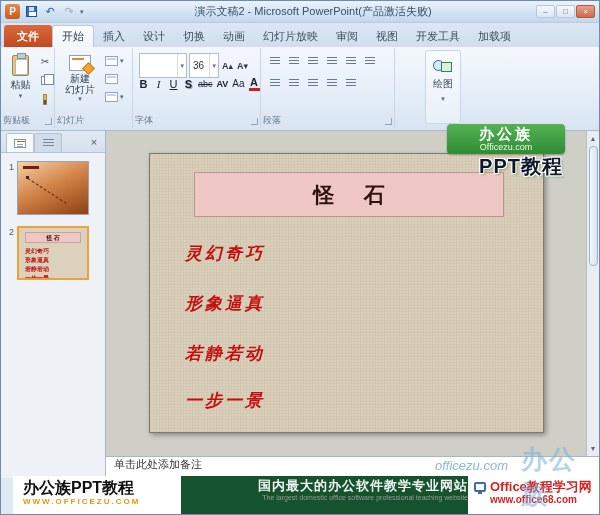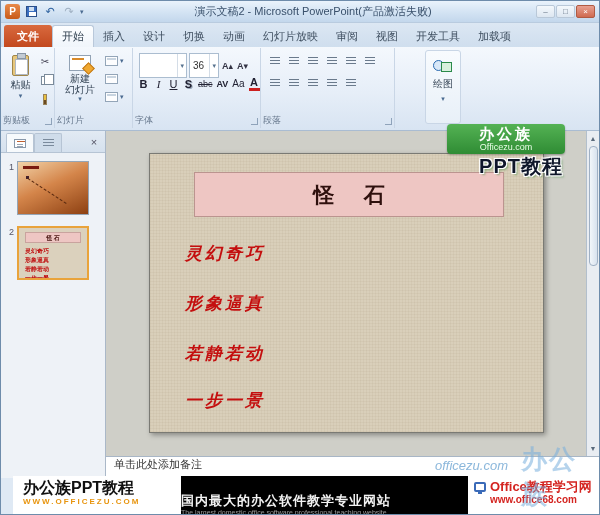--- a/index.html
+++ b/index.html
@@ -133,21 +133,21 @@
 .sarr{font-size:7px;color:#5a6a7c;height:12px;display:flex;align-items:center}
 .sthumb{width:9px;height:120px;background:linear-gradient(90deg,#f2f6fa,#d8e2ee);border:1px solid #9fb0c4;border-radius:4px;margin-top:2px}
 .sarr.bot{margin-top:auto;margin-bottom:2px}
 .notes{height:22px;background:#fff;border-top:1px solid #a8b6c6;font-size:11px;color:#333;display:flex;align-items:flex-start;padding-left:8px}
 
 
 .footer{position:absolute;left:12px;bottom:0;width:100%;height:38px;display:flex;z-index:20}
 .f-left{width:168px;background:#fff;padding:2px 0 0 10px}
 .fl-title{font-size:16px;font-weight:bold;color:#101010;line-height:19px}
 .fl-url{font-size:8px;font-weight:bold;color:#e8950f;letter-spacing:2px}
-.f-center{flex:1;background:#000000;text-align:left;padding-top:16px}
+.f-center{flex:1;background:#14532d;text-align:right;padding-top:1px}
 .fc-title{font-size:13px;font-weight:bold;color:#f2f2f2;line-height:17px;letter-spacing:1px}
 .fc-sub{font-size:7px;color:#9a9a9a}
 .f-right{width:143px;background:#fff;padding:3px 0 0 6px}
 .fr-row{display:flex;align-items:center}
 .ic-monitor{width:12px;height:10px;border:2px solid #3a6ab8;border-radius:2px;position:relative;margin-right:4px}
 .ic-monitor::after{content:"";position:absolute;left:2px;bottom:-4px;width:4px;height:2px;background:#3a6ab8}
 .fr-title{font-size:13px;font-weight:bold;color:#d42420;line-height:15px}
 .fr-url{font-size:10px;color:#d42420;font-weight:bold;padding-left:16px}
 </style>
 </head>

